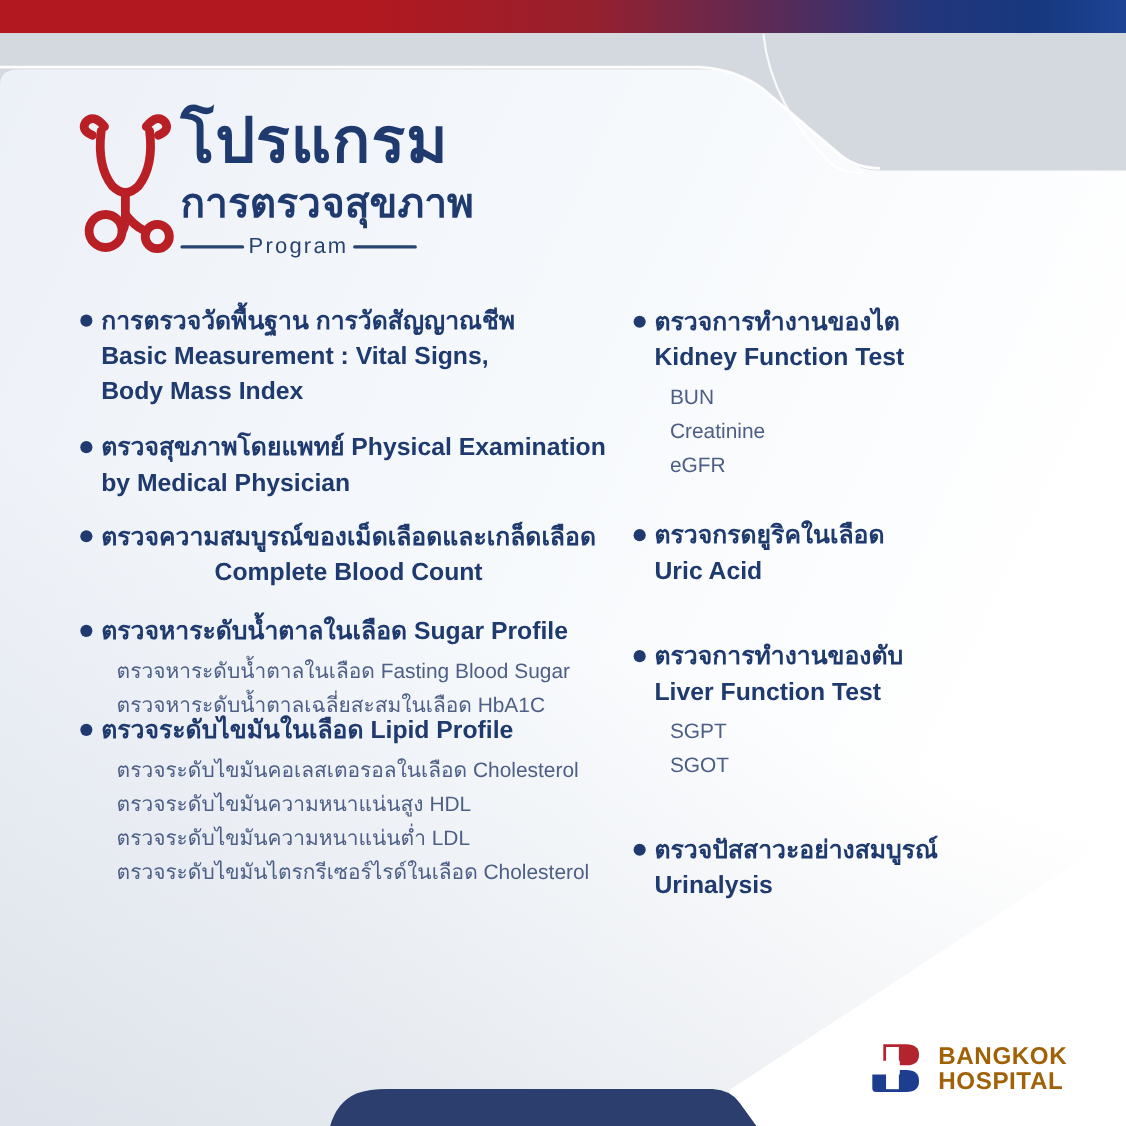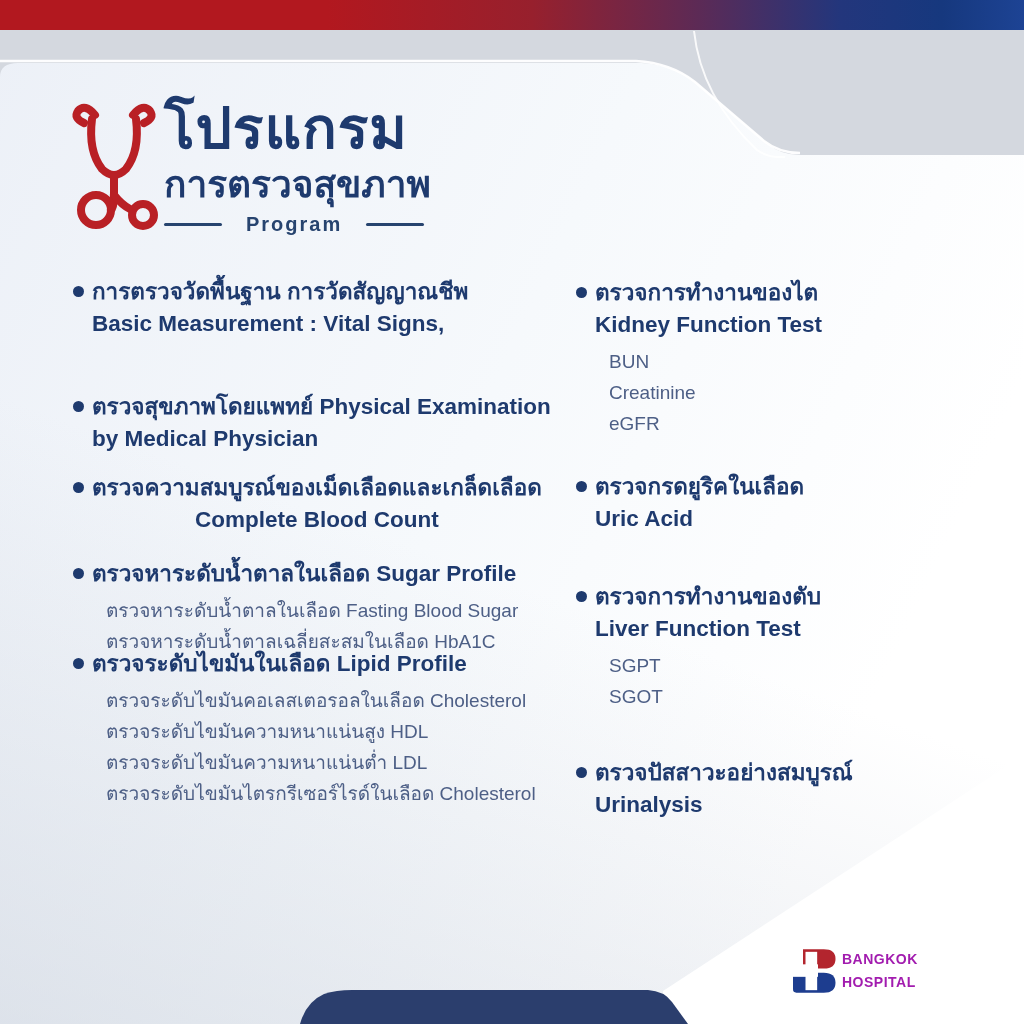--- a/index.html
+++ b/index.html
@@ -28,30 +28,30 @@
   }
   .deco{position:absolute;left:0;top:0;pointer-events:none;}
   
   .logo{position:absolute;left:70px;top:95px;}
   .steth{position:absolute;left:0;top:4px;}
   .titles{position:absolute;left:94px;top:2px;white-space:nowrap;}
   .t1{font-size:57px;font-weight:bold;color:#1e3a6e;line-height:62px;letter-spacing:1px;}
   .t2{font-size:37px;font-weight:bold;color:#1e3a6e;line-height:44px;margin-top:4px;}
   .t3row{display:flex;align-items:center;margin-top:6px;}
   .dash{display:inline-block;width:58px;height:3px;background:#27446f;border-radius:2px;}
-  .t3{font-size:20px;font-weight:bold;color:#27446f;letter-spacing:2px;margin:0 24px;}
+  .t3{font-size:20px;font-weight:normal;color:#27446f;letter-spacing:2px;margin:0 4px;}
   
   .item{position:absolute;white-space:nowrap;}
   .bullet{position:absolute;left:-19px;top:10px;width:11px;height:11px;border-radius:50%;background:#1e3a6e;}
   .hl{font-size:22.5px;font-weight:bold;color:#1e3a6e;line-height:32px;}
   .sl{font-size:19px;font-weight:normal;color:#4d5f86;line-height:31px;padding-left:14px;}
   .hl + .sl{margin-top:5px;}
   
   .brand{position:absolute;left:788px;top:944px;display:flex;align-items:center;}
-  .brandtext{margin-left:4px;font-weight:bold;color:#a21caf;font-size:14px;line-height:23px;letter-spacing:0.5px;}
+  .brandtext{margin-left:15px;font-weight:bold;color:#a16207;font-size:22px;line-height:23px;letter-spacing:0.5px;}
 </style>
 </head>
 <body>
 
 <div class="canvas">
 
   <div class="topbar"></div>
   <div class="grayband"></div>
   <div class="panel"></div>
 
@@ -81,20 +81,21 @@
         <span class="t3">Program</span>
         <span class="dash"></span>
       </div>
     </div>
   </div>
 
   <div class="item" style="left:92px;top:276px;">
     <span class="bullet"></span>
     <div class="hl">การตรวจวัดพื้นฐาน การวัดสัญญาณชีพ</div>
     <div class="hl">Basic Measurement : Vital Signs,</div>
+    <div class="hl">Body Mass Index</div>
   </div>
 
   <div class="item" style="left:92px;top:391px;">
     <span class="bullet"></span>
     <div class="hl">ตรวจสุขภาพโดยแพทย์ Physical Examination</div>
     <div class="hl">by Medical Physician</div>
   </div>
 
   <div class="item" style="left:92px;top:472px;text-align:center;">
     <span class="bullet"></span>

